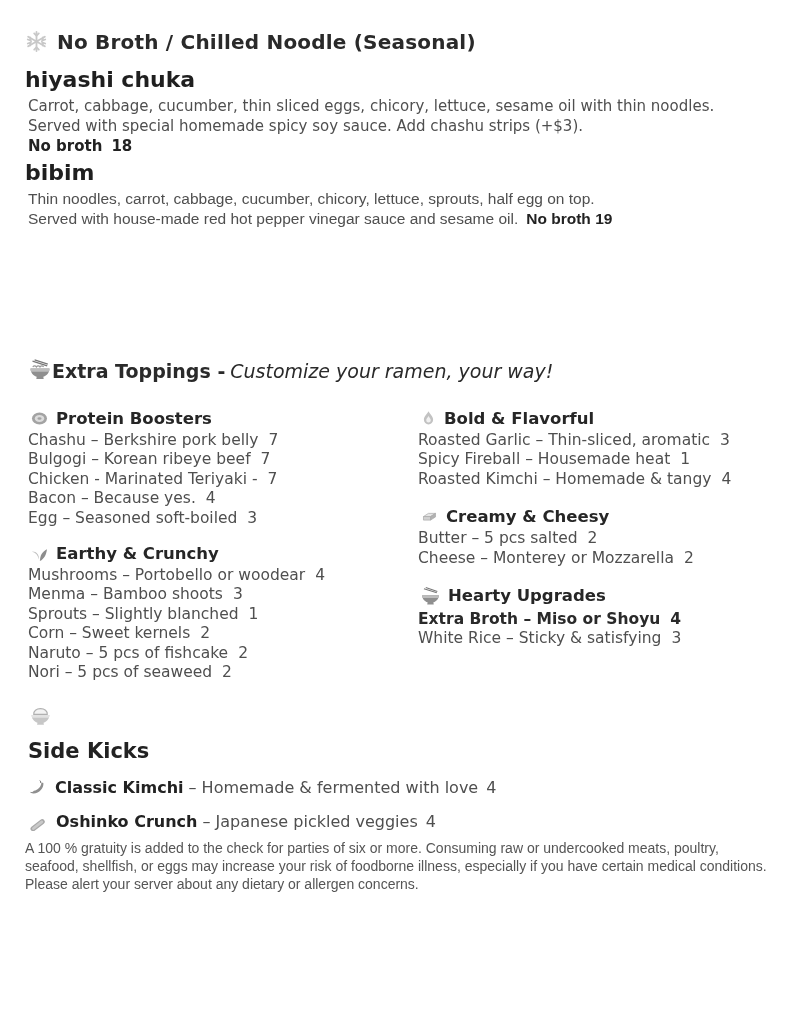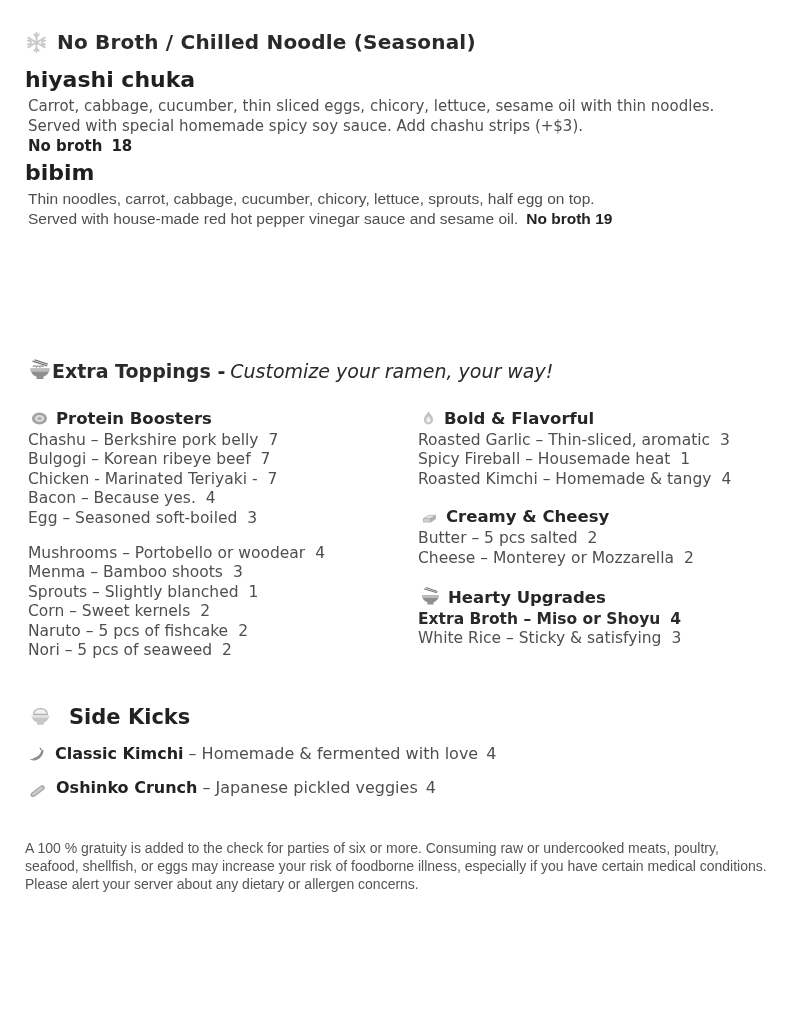--- a/index.html
+++ b/index.html
@@ -1,19 +1,19 @@
 <!DOCTYPE html>
 <html><head>
 <meta charset="utf-8">
 <style>
   html,body{margin:0;padding:0;background:#fff;}
   #page{position:relative;width:791px;height:1024px;background:#ffffff;overflow:hidden;
         font-family:"DejaVu Sans",sans-serif;color:#4f4f4f;}
   .abs{position:absolute;}
-  .row{display:flex;align-items:flex-end;}
+  .row{display:flex;align-items:flex-start;}
   .icon{display:inline-flex;flex:0 0 auto;align-items:center;justify-content:center;}
 
   
   #sec-nobroth{top:30px;left:25px;right:25px;}
   .sec-title{font-size:20px;font-weight:bold;color:#2a2a2a;letter-spacing:.2px;}
   .title-row{gap:9px;}
   .dish{margin-top:13px;}
   .dish-name{font-size:22px;font-weight:bold;color:#1f1f1f;line-height:26px;margin:0 0 3px 0;}
   .dish-desc{font-size:15px;line-height:20px;color:#4f4f4f;padding-left:3px;}
   .dish-price{font-size:15px;line-height:20px;font-weight:bold;color:#222;padding-left:3px;}
@@ -114,20 +114,29 @@
             <span class="group-title">Protein Boosters</span>
           </div>
           <div class="item"><span>Chashu – Berkshire pork belly</span><span class="p">7</span></div>
           <div class="item"><span>Bulgogi – Korean ribeye beef</span><span class="p">7</span></div>
           <div class="item"><span>Chicken - Marinated Teriyaki -</span><span class="p">7</span></div>
           <div class="item"><span>Bacon – Because yes.</span><span class="p">4</span></div>
           <div class="item"><span>Egg – Seasoned soft-boiled</span><span class="p">3</span></div>
         </div>
 
         <div class="group" style="margin-top:16px;">
+          <div class="row group-head">
+            <span class="icon">
+              <svg width="19" height="19" viewBox="0 0 24 24">
+                <path d="M12.5 21.5c.3-7.5 2.5-11.5 9-15-1.2 7.5-3.5 11.8-9 15z" fill="#8d8d8d"></path>
+                <path d="M11.5 20C10 14.5 8 11.5 2.5 9.5c5.5-.3 9 3.5 9 10.5z" fill="#bdbdbd"></path>
+              </svg>
+            </span>
+            <span class="group-title">Earthy &amp; Crunchy</span>
+          </div>
           <div class="item"><span>Mushrooms – Portobello or woodear</span><span class="p">4</span></div>
           <div class="item"><span>Menma – Bamboo shoots</span><span class="p">3</span></div>
           <div class="item"><span>Sprouts – Slightly blanched</span><span class="p">1</span></div>
           <div class="item"><span>Corn – Sweet kernels</span><span class="p">2</span></div>
           <div class="item"><span>Naruto – 5 pcs of fishcake</span><span class="p">2</span></div>
           <div class="item"><span>Nori – 5 pcs of seaweed</span><span class="p">2</span></div>
         </div>
       </div>
 
       <div class="col-right">
@@ -175,21 +184,21 @@
             <span class="group-title">Hearty Upgrades</span>
           </div>
           <div class="item bold"><span>Extra Broth – Miso or Shoyu</span><span class="p">4</span></div>
           <div class="item"><span>White Rice – Sticky &amp; satisfying</span><span class="p">3</span></div>
         </div>
       </div>
     </div>
   </div>
 
   <div id="sec-sidekicks" class="abs">
-    <div class="row" style="gap:16px;">
+    <div class="row" style="gap:10px;flex-direction:column;">
       <span class="icon">
         <svg width="25" height="25" viewBox="0 0 24 24">
           <path d="M5.5 10c-.3-3.5 2.6-5.5 6.5-5.5s6.8 2 6.5 5.5z" fill="#f3f3f3" stroke="#b0b0b0" stroke-width="1.1"></path>
           <path d="M3.5 10.5h17c0 3.6-2.2 6.3-5.6 7.4l.4 2.1H8.7l.4-2.1C5.7 16.8 3.5 14.1 3.5 10.5z" fill="#c7c7c7"></path>
           <path d="M3.5 10.5h17c0 1-.15 1.9-.5 2.8h-16c-.35-.9-.5-1.8-.5-2.8z" fill="#e2e2e2"></path>
         </svg>
       </span>
       <span class="sk-title">Side Kicks</span>
     </div>
 

